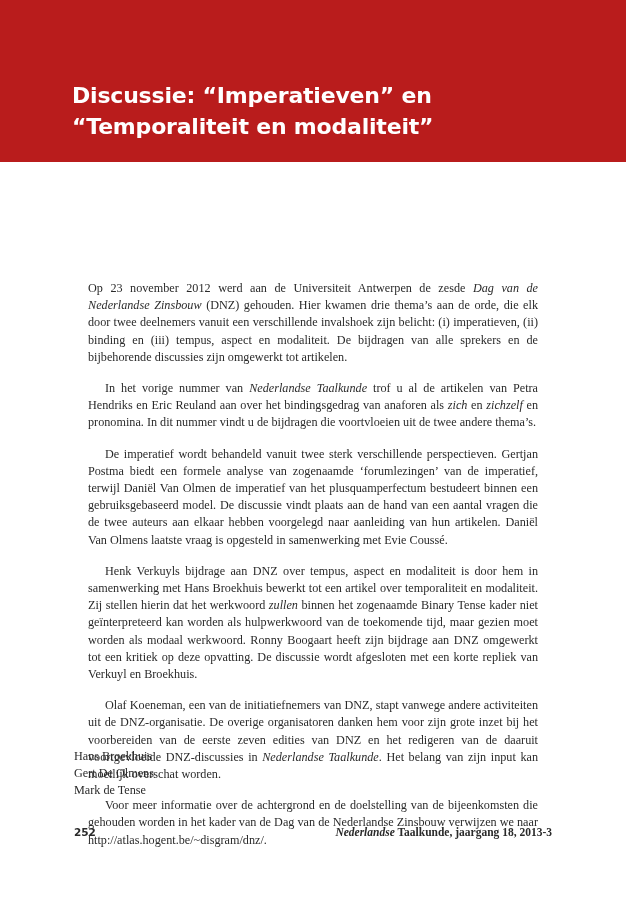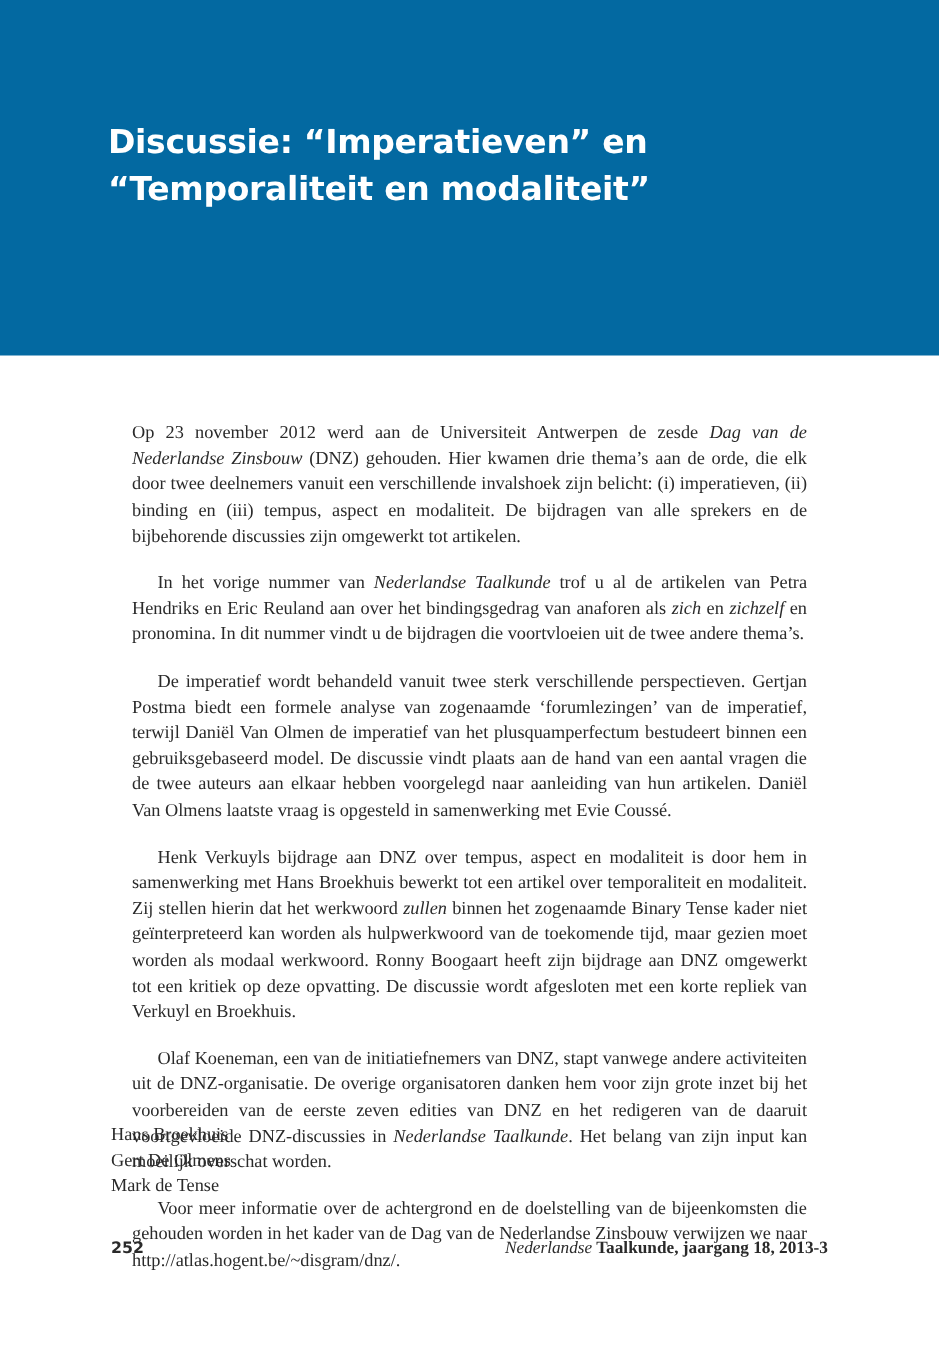--- a/index.html
+++ b/index.html
@@ -1,21 +1,21 @@
 <!DOCTYPE html>
 <html><head>
   <meta charset="utf-8">
   <style>
     html, body { margin: 0; padding: 0; }
     body {
       width: 626px; height: 902px; background: #ffffff; position: relative; overflow: hidden;
       font-family: "Liberation Serif", "DejaVu Serif", serif; color: #2a2a2a;
     }
     .header-band {
-      position: absolute; left: 0; top: 0; width: 626px; height: 237px; background: #0369a1;
+      position: absolute; left: 0; top: 0; width: 626px; height: 162px; background: #b91c1c;
     }
     .title {
       position: absolute; left: 72px; top: 80px; margin: 0;
       font-family: "DejaVu Sans", "Liberation Sans", sans-serif; font-weight: bold;
       font-size: 22px; line-height: 31px; color: #ffffff; letter-spacing: -0.2px;
     }
     .body-text {
       position: absolute; left: 74px; top: 266px; width: 478px;
       font-size: 12.2px; line-height: 17.2px; text-align: justify;
     }
@@ -26,21 +26,21 @@
       position: absolute; left: 74px; top: 748px; width: 478px;
       font-size: 12.2px; line-height: 17px; display: flex; gap: 44px;
     }
     .sig-col { width: 188px; }
     .sig-col div { white-space: nowrap; }
     .footer {
       position: absolute; left: 74px; top: 826px; width: 478px; display: flex; justify-content: space-between;
       font-size: 11.5px; font-weight: bold;
     }
     .page-num { font-family: "DejaVu Sans", "Liberation Sans", sans-serif; font-size: 10.5px; font-weight: bold; }
-    .journal i { font-weight: normal; font-style: italic; margin-top: 40px; }
+    .journal i { font-weight: bold; font-style: italic; margin-top: 40px; }
   </style>
 </head>
 <body>
 
 <div class="header-band">
   <h1 class="title">
     <span>Discussie: “Imperatieven” en</span><br>
     <span>“Temporaliteit en modaliteit”</span>
   </h1>
 </div>

